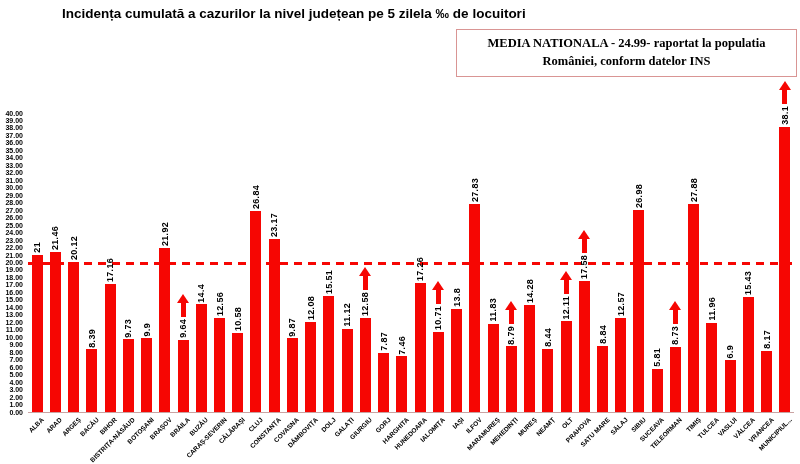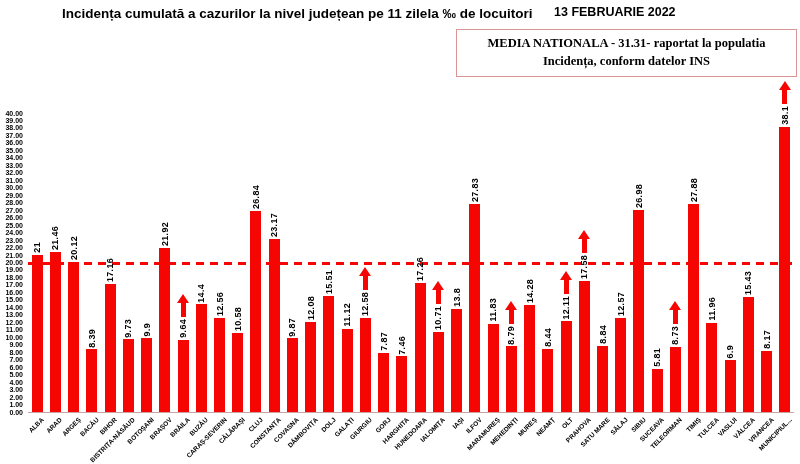--- a/index.html
+++ b/index.html
@@ -41,27 +41,26 @@
 
   .x-axis { position:absolute; left:28px; top:416px; width:766px; height:48px; }
   .x-label { position:absolute; top:0; white-space:nowrap; font-size:6.5px; font-weight:bold; color:#000;
              transform:translateX(-100%) rotate(-45deg); transform-origin:100% 0%; }
 </style>
 </head>
 <body>
 
 <div class="stage">
 
-  <div class="chart-title">Incidența cumulată a cazurilor la nivel județean pe 11 zilela ‰ de locuitori</div>
-  <div class="report-date">13 FEBRUARIE 2022</div>
+  <div class="chart-title">Incidența cumulată a cazurilor la nivel județean pe 5 zilela ‰ de locuitori</div>
 
 
   <div class="national-box">
-    <div>MEDIA NATIONALA - 31.31-  raportat la populatia</div>
-    <div>Incidența, conform datelor INS</div>
+    <div>MEDIA NATIONALA - 24.99-  raportat la populatia</div>
+    <div>României, conform datelor INS</div>
   </div>
 
   <div class="y-axis">
       <div class="y-tick" style="bottom: -4.5px;">0.00</div>
       <div class="y-tick" style="bottom: 2.975px;">1.00</div>
       <div class="y-tick" style="bottom: 10.45px;">2.00</div>
       <div class="y-tick" style="bottom: 17.925px;">3.00</div>
       <div class="y-tick" style="bottom: 25.4px;">4.00</div>
       <div class="y-tick" style="bottom: 32.875px;">5.00</div>
       <div class="y-tick" style="bottom: 40.35px;">6.00</div>

